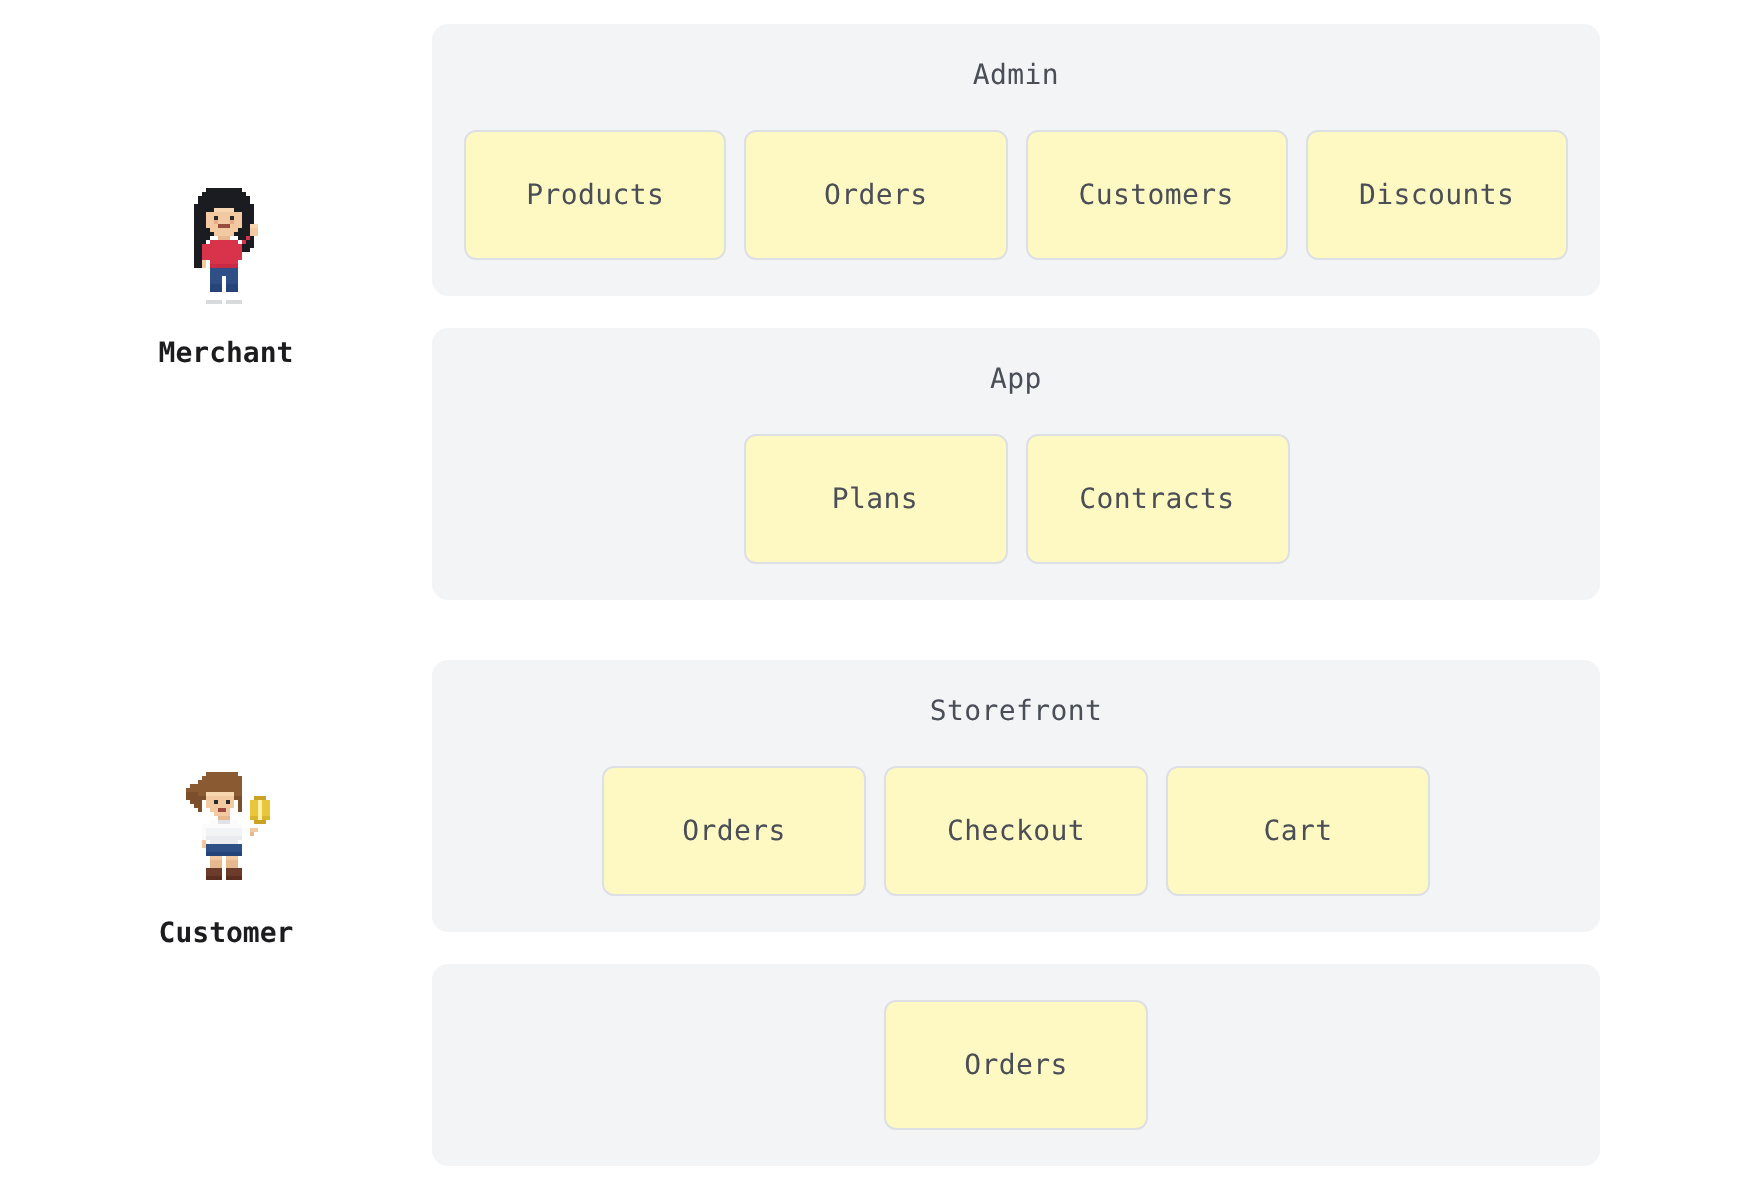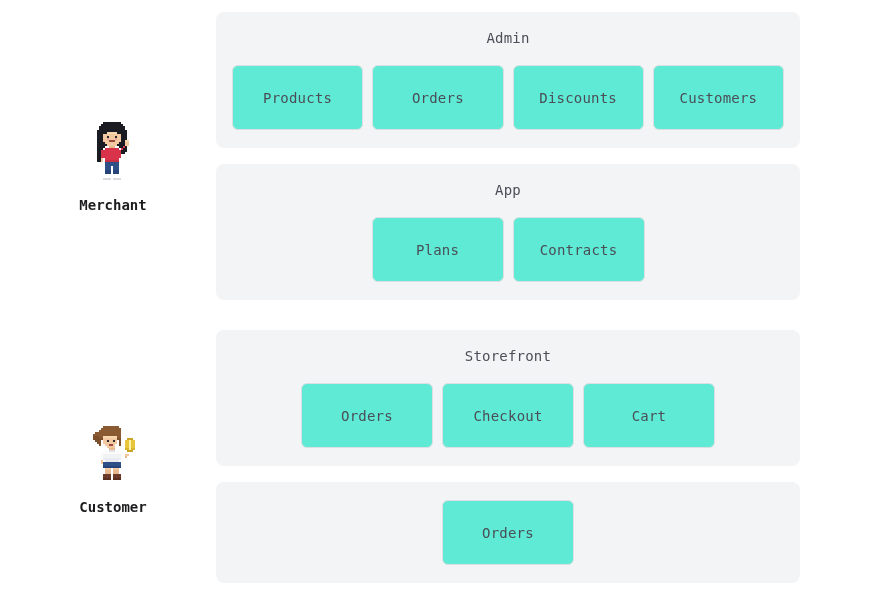--- a/index.html
+++ b/index.html
@@ -22,22 +22,22 @@
   
   .actor {
     position: absolute;
     left: 60px;
     width: 106px;
     display: flex;
     flex-direction: column;
     align-items: center;
   }
 
-  .actor-merchant { top: 120px; }
-  .actor-customer { top: 422px; }
+  .actor-merchant { top: 92px; }
+  .actor-customer { top: 382px; }
 
   .actor-label {
     margin-top: 9px;
     font-size: 14px;
     font-weight: bold;
     color: #1c1c1e;
     letter-spacing: 0px;
     white-space: nowrap;
     font-family: "DejaVu Sans Mono", "Liberation Mono", monospace;
   }
@@ -80,21 +80,21 @@
   }
 
   .card-row {
     display: flex;
     justify-content: center;
     gap: 9px;
     width: 100%;
   }
 
   .card {
-    background: #5eead4;
+    background: #fef9c3;
     border: 1px solid #dcdfe3;
     border-radius: 6px;
     width: 132px;
     height: 65px;
     display: flex;
     align-items: center;
     justify-content: center;
     font-size: 14px;
     color: #4a4e57;
     letter-spacing: 0.2px;
@@ -279,22 +279,22 @@
 
   <div class="groups">
 
     <div class="group">
 
       <div class="surface">
         <div class="surface-title">Admin</div>
         <div class="card-row">
           <div class="card">Products</div>
           <div class="card">Orders</div>
+          <div class="card">Customers</div>
           <div class="card">Discounts</div>
-          <div class="card">Customers</div>
         </div>
       </div>
 
       <div class="surface">
         <div class="surface-title">App</div>
         <div class="card-row">
           <div class="card">Plans</div>
           <div class="card">Contracts</div>
         </div>
       </div>

